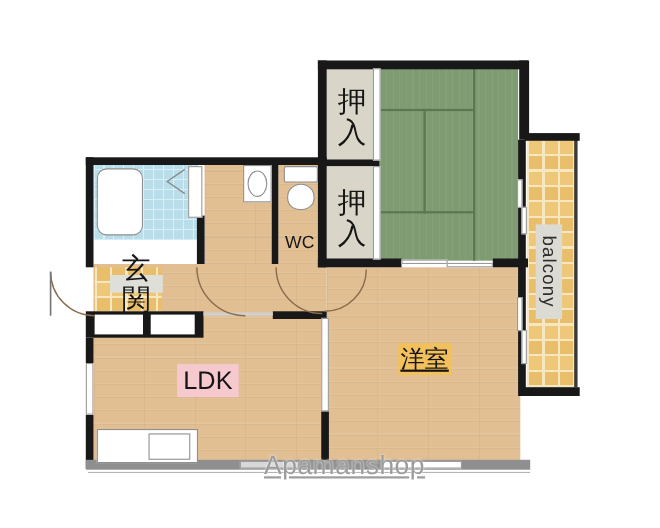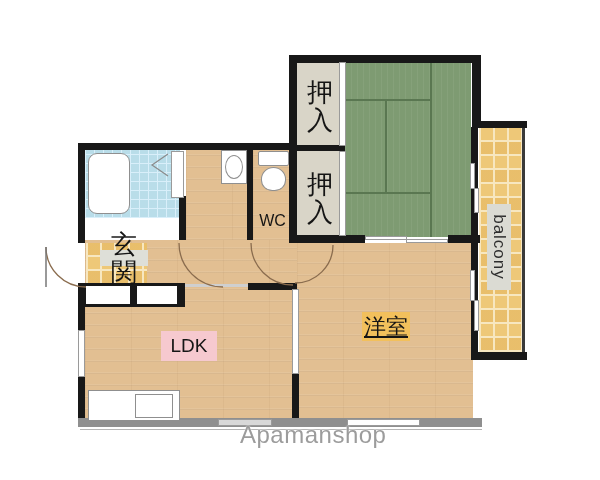--- a/index.html
+++ b/index.html
@@ -128,19 +128,19 @@
     <path d="M 179 243 A 44 44 0 0 0 223 287" fill="none" stroke="#8a6c4e" stroke-width="1.3"></path>
     <path d="M 251 243 A 42 42 0 0 0 293 285" fill="none" stroke="#8a6c4e" stroke-width="1.3"></path>
     <path d="M 333 245 A 38 38 0 0 1 295 283" fill="none" stroke="#8a6c4e" stroke-width="1.3"></path>
     <path d="M 168 154 L 152 165 L 168 176" fill="none" stroke="#8a8a8a" stroke-width="1.2"></path>
   </svg>
 
   <div class="lbl vert" style="left:306px;top:80px;width:28px;height:52px;">押入</div>
   <div class="lbl vert" style="left:306px;top:172px;width:28px;height:52px;">押入</div>
   <div class="lbl" style="left:250px;top:207px;width:45px;height:28px;font-size:16px;">WC</div>
   <div class="lbl bggray" style="left:90px;top:250px;width:48px;height:16px;margin-left:10px;">玄関</div>
-  <div class="lbl bgpink" style="left:161px;top:331px;width:56px;height:30px;font-size:19px;">LDK</div>
+  <div class="lbl bgpink" style="left:161px;top:331px;width:56px;height:30px;font-size:23px;">LDK</div>
   <div class="lbl bgyellow" style="left:362px;top:312px;width:48px;height:29px;font-size:22px;text-decoration:underline;">洋室</div>
   <div class="lbl balc" style="left:456px;top:235px;width:86px;height:24px;">balcony</div>
 
-  <div class="wm" style="left:240px;top:421px;">Apamanshop</div>
+  <div class="wm" style="left:240px;top:410px;text-decoration:underline;">Apamanshop</div>
 
 </div>
 
 </body></html>

